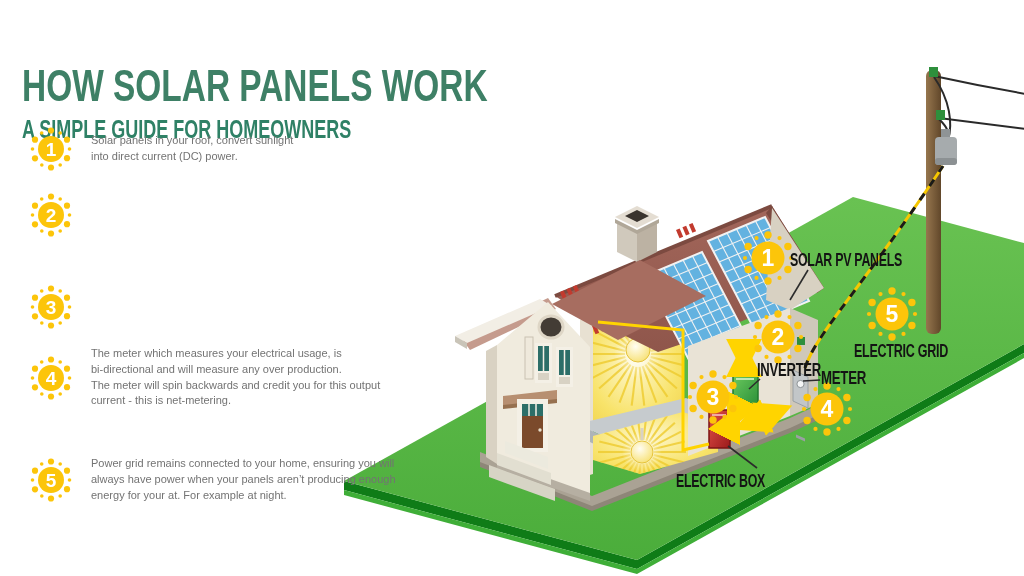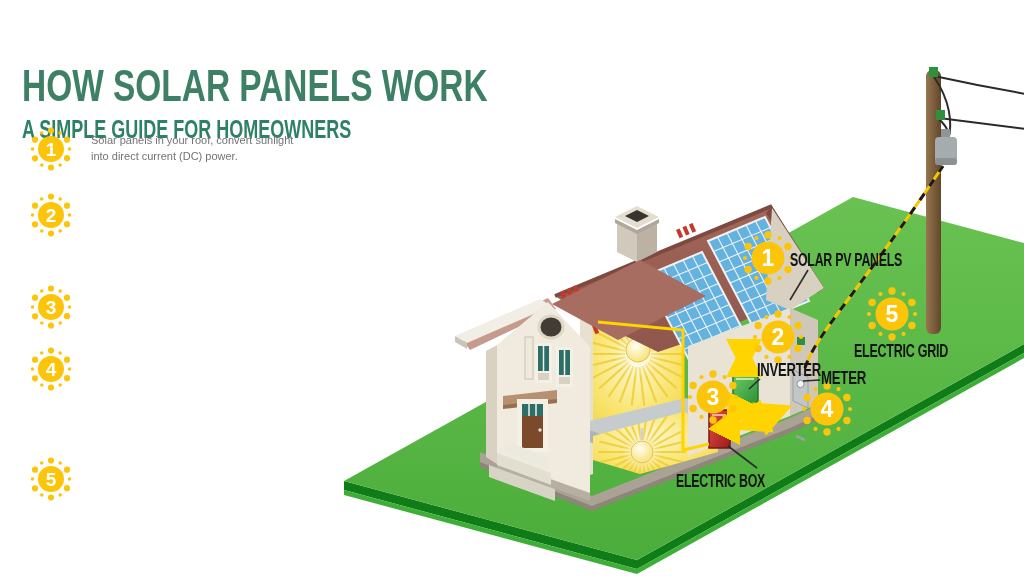--- a/index.html
+++ b/index.html
@@ -541,20 +541,24 @@
           <circle cx="0.0" cy="18.5" r="3.1"></circle>
           <circle cx="-9.2" cy="16.0" r="1.8"></circle>
           <circle cx="-16.0" cy="9.3" r="3.1"></circle>
           <circle cx="-18.5" cy="0.0" r="1.8"></circle>
           <circle cx="-16.0" cy="-9.3" r="3.1"></circle>
           <circle cx="-9.3" cy="-16.0" r="1.8"></circle>
         </g>
       <circle class="body" r="13"></circle>
       <text y="6.5">4</text>
     </svg>
+    <p class="step-text">The meter which measures your electrical usage, is
+bi-directional and will measure any over production.
+The meter will spin backwards and credit you for this output
+current - this is net-metering.</p>
   </div>
 
   <div class="step" style="top:456px">
     <svg class="sun-ico" width="46" height="46" viewBox="-23 -23 46 46">
       <g class="sunrays">
           <circle cx="0.0" cy="-18.5" r="3.1"></circle>
           <circle cx="9.2" cy="-16.0" r="1.8"></circle>
           <circle cx="16.0" cy="-9.3" r="3.1"></circle>
           <circle cx="18.5" cy="0.0" r="1.8"></circle>
           <circle cx="16.0" cy="9.2" r="3.1"></circle>
@@ -562,15 +566,18 @@
           <circle cx="0.0" cy="18.5" r="3.1"></circle>
           <circle cx="-9.2" cy="16.0" r="1.8"></circle>
           <circle cx="-16.0" cy="9.3" r="3.1"></circle>
           <circle cx="-18.5" cy="0.0" r="1.8"></circle>
           <circle cx="-16.0" cy="-9.3" r="3.1"></circle>
           <circle cx="-9.3" cy="-16.0" r="1.8"></circle>
         </g>
       <circle class="body" r="13"></circle>
       <text y="6.5">5</text>
     </svg>
+    <p class="step-text">Power grid remains connected to your home, ensuring you will
+always have power when your panels aren’t producing enough
+energy for your at. For example at night.</p>
   </div>
 
 </div>
 
 </body></html>

